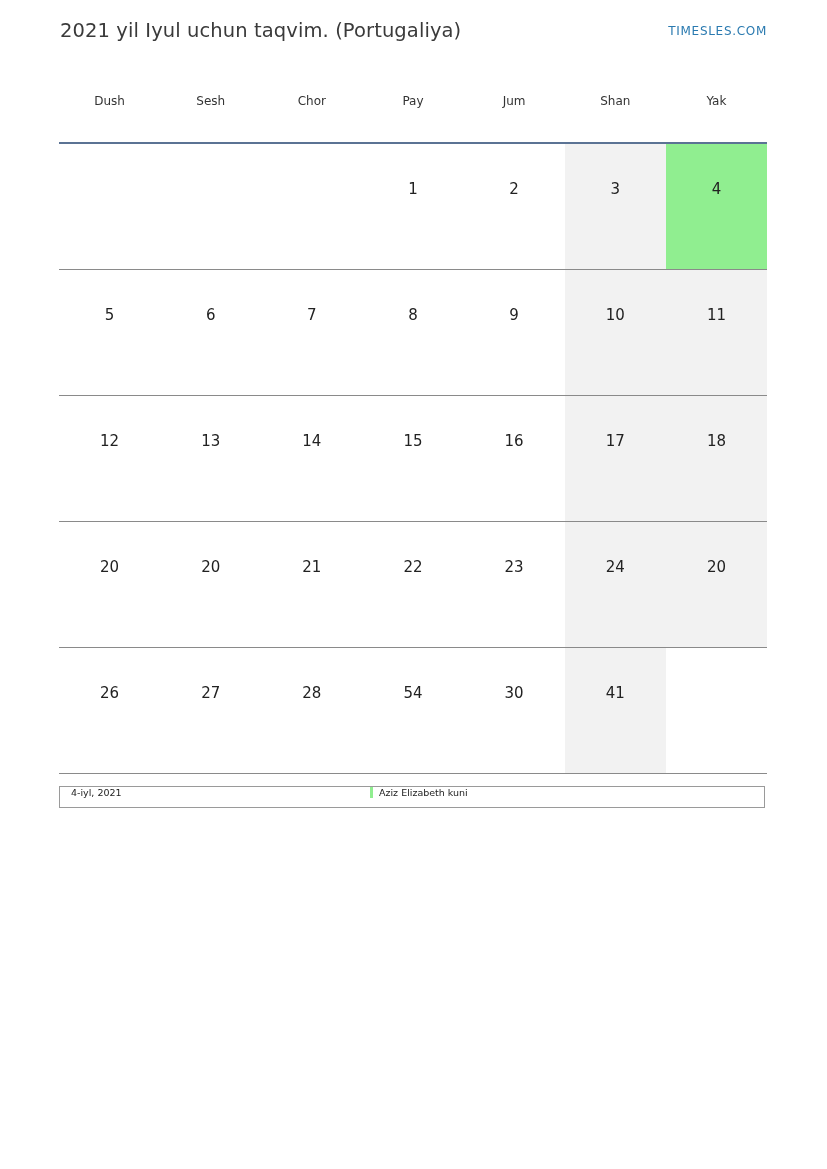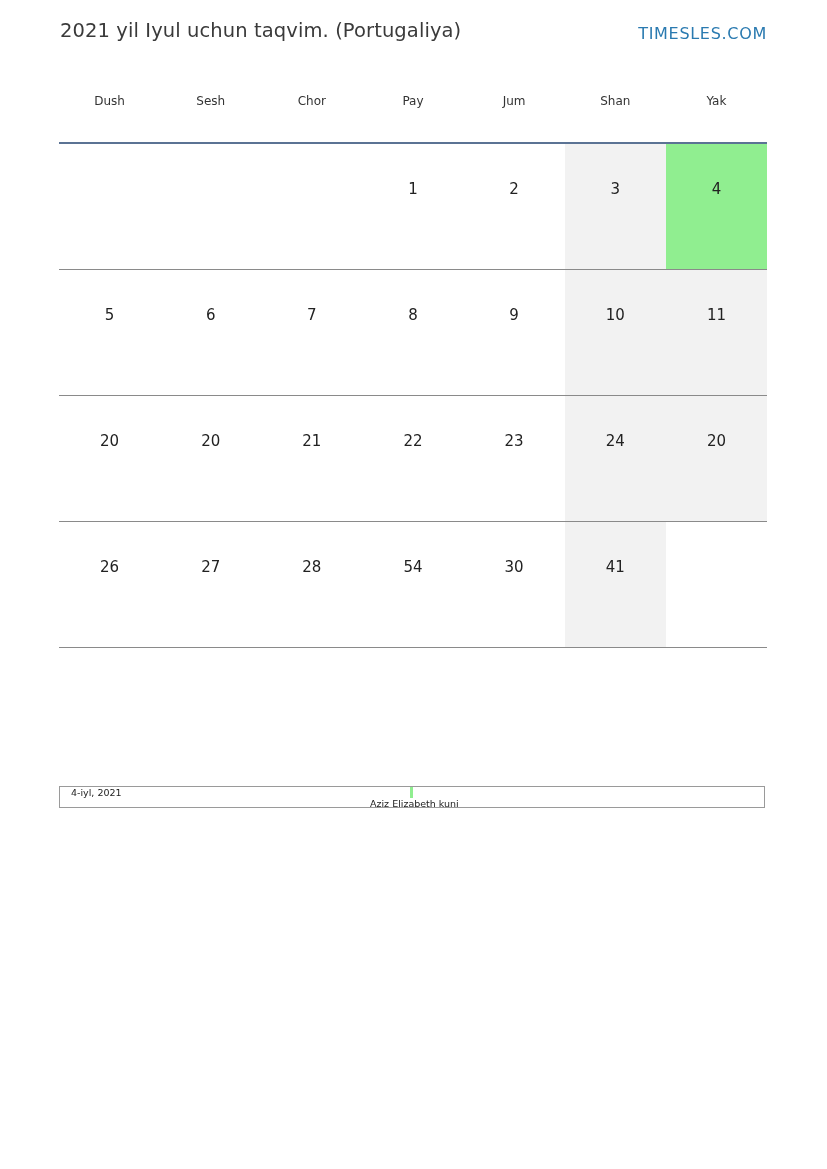--- a/index.html
+++ b/index.html
@@ -35,21 +35,21 @@
     font-size: 19.5px;
     font-weight: 400;
     color: #3a3a3a;
     letter-spacing: 0.1px;
     white-space: nowrap;
   }
   .brand {
     position: absolute;
     right: 60px;
     top: 24px;
-    font-size: 16px;
+    font-size: 12px;
     color: #2a7ab0;
     letter-spacing: 0.7px;
     font-weight: 400;
   }
   
   .cal {
     position: absolute;
     left: 59px;
     top: 78px;
     width: 708px;
@@ -118,21 +118,20 @@
     height: 11px;
     background: #90ee90;
     display: inline-block;
     margin-right: 6px;
   }
   .legend .evt {
     font-size: 9.5px;
     color: #222;
     display: flex;
     align-items: center;
-    flex-direction: column;
   }
 </style>
 </head>
 <body>
 
 <div class="page">
 
   <div class="header">
     <div class="title">2021 yil Iyul uchun taqvim. (Portugaliya)</div>
     <div class="brand">TIMESLES.COM</div>
@@ -192,20 +191,43 @@
           </td>
         <td class="weekend">
             <span class="num">10</span>
           </td>
         <td class="weekend">
             <span class="num">11</span>
           </td>
       </tr>
       <tr>
         <td>
+            <span class="num">12</span>
+          </td>
+        <td>
+            <span class="num">13</span>
+          </td>
+        <td>
+            <span class="num">14</span>
+          </td>
+        <td>
+            <span class="num">15</span>
+          </td>
+        <td>
+            <span class="num">16</span>
+          </td>
+        <td class="weekend">
+            <span class="num">17</span>
+          </td>
+        <td class="weekend">
+            <span class="num">18</span>
+          </td>
+      </tr>
+      <tr>
+        <td>
             <span class="num">20</span>
           </td>
         <td>
             <span class="num">20</span>
           </td>
         <td>
             <span class="num">21</span>
           </td>
         <td>
             <span class="num">22</span>

